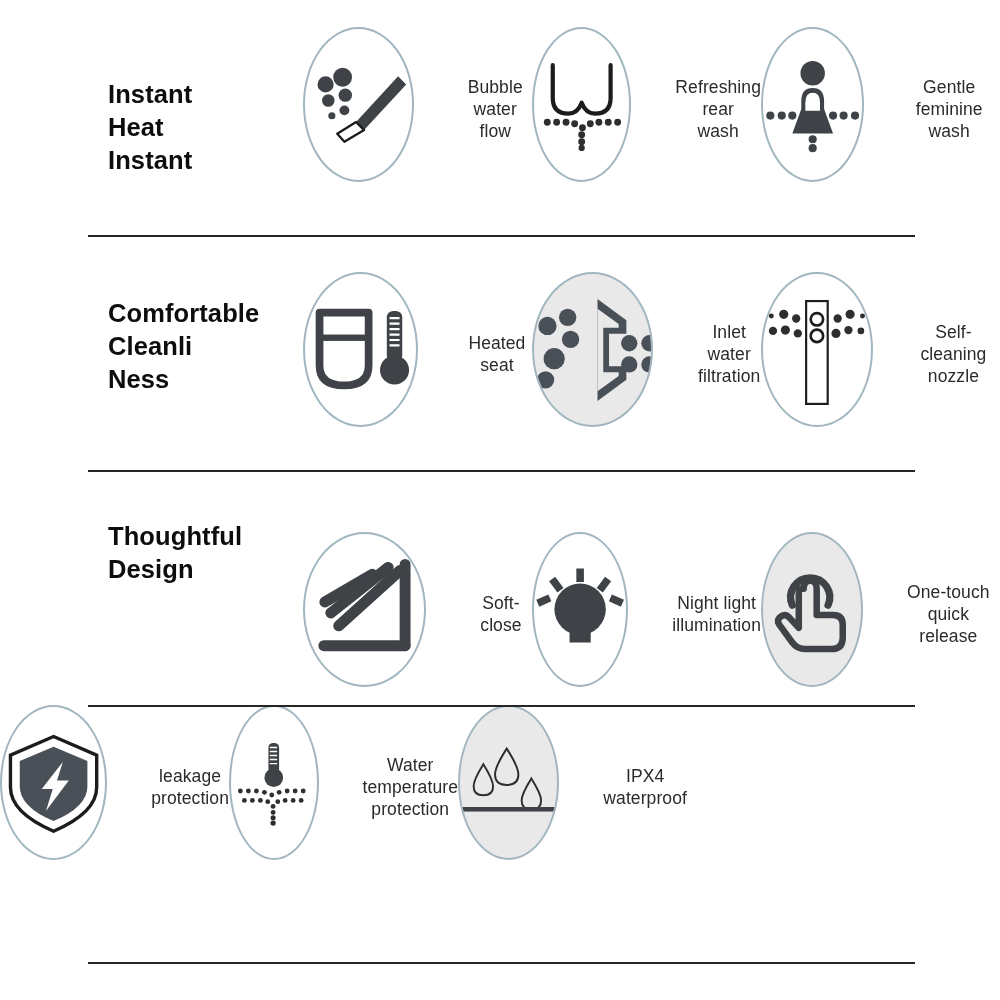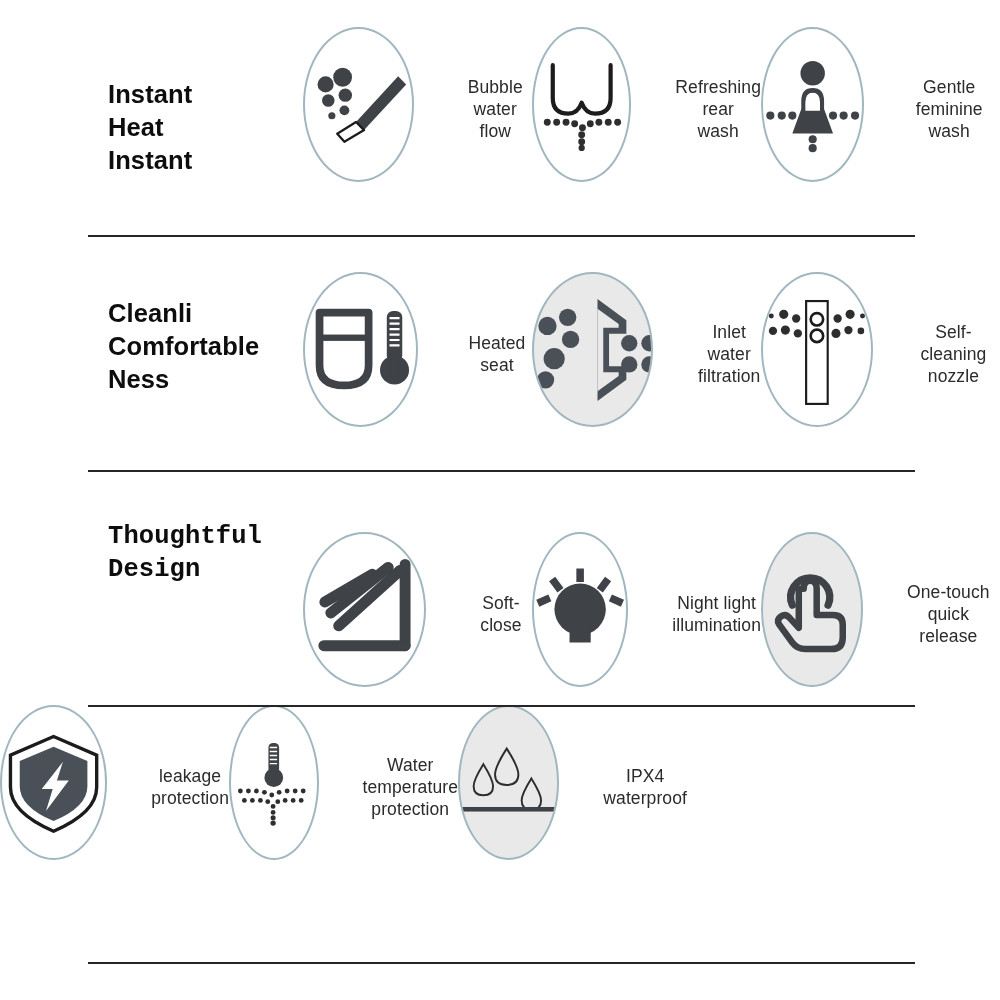--- a/index.html
+++ b/index.html
@@ -71,21 +71,21 @@
     color:#2b2b2b;
     line-height:1.27;
     letter-spacing:.1px;
   }
 
   
   .r1 .row-label{margin-top:78px;}
   .r1 .cell{padding-top:27px;}
   .r2 .row-label{margin-top:60px;}
   .r2 .cell{padding-top:37px;}
-  .r3 .row-label{margin-top:50px;font-family:Liberation Mono, monospace;}
+  .r3 .row-label{margin-top:50px;}
   .r3 .cell{padding-top:27px;margin-top:35px;}
   .r4 .row-label{margin-top:57px;}
   .r4 .cell{}
   .r2 .row-label,.r3 .row-label,.r4 .row-label{margin-top:62px;}
   .r3 .row-label{margin-top:50px;}
   .r4 .row-label{margin-top:58px;}
 
   .rule-bottom{
     position:absolute;
     left:88px;right:85px;
@@ -178,22 +178,22 @@
           <div>wash</div>
         </div>
       </div>
 
     </div>
   </div>
 
   <div class="row r2">
     <div class="row-rule"></div>
     <div class="row-label">
+      <span>Comfortable</span>
       <span>Cleanli</span>
-      <span>Comfortable</span>
       <span>Ness</span>
     </div>
     <div class="cells">
 
       <div class="cell">
         <div class="badge">
           <svg width="122" height="122" viewBox="0 0 122 122">
             <path d="M16 20 L70 20 L70 78 Q70 100 43 100 Q16 100 16 78 Z" fill="none" stroke="#3f4347" stroke-width="8.5" stroke-linejoin="round"></path>
             <rect x="16" y="44" width="54" height="7" fill="#3f4347"></rect>
             <rect x="90" y="18" width="17" height="56" rx="7" fill="#3f4347"></rect>

